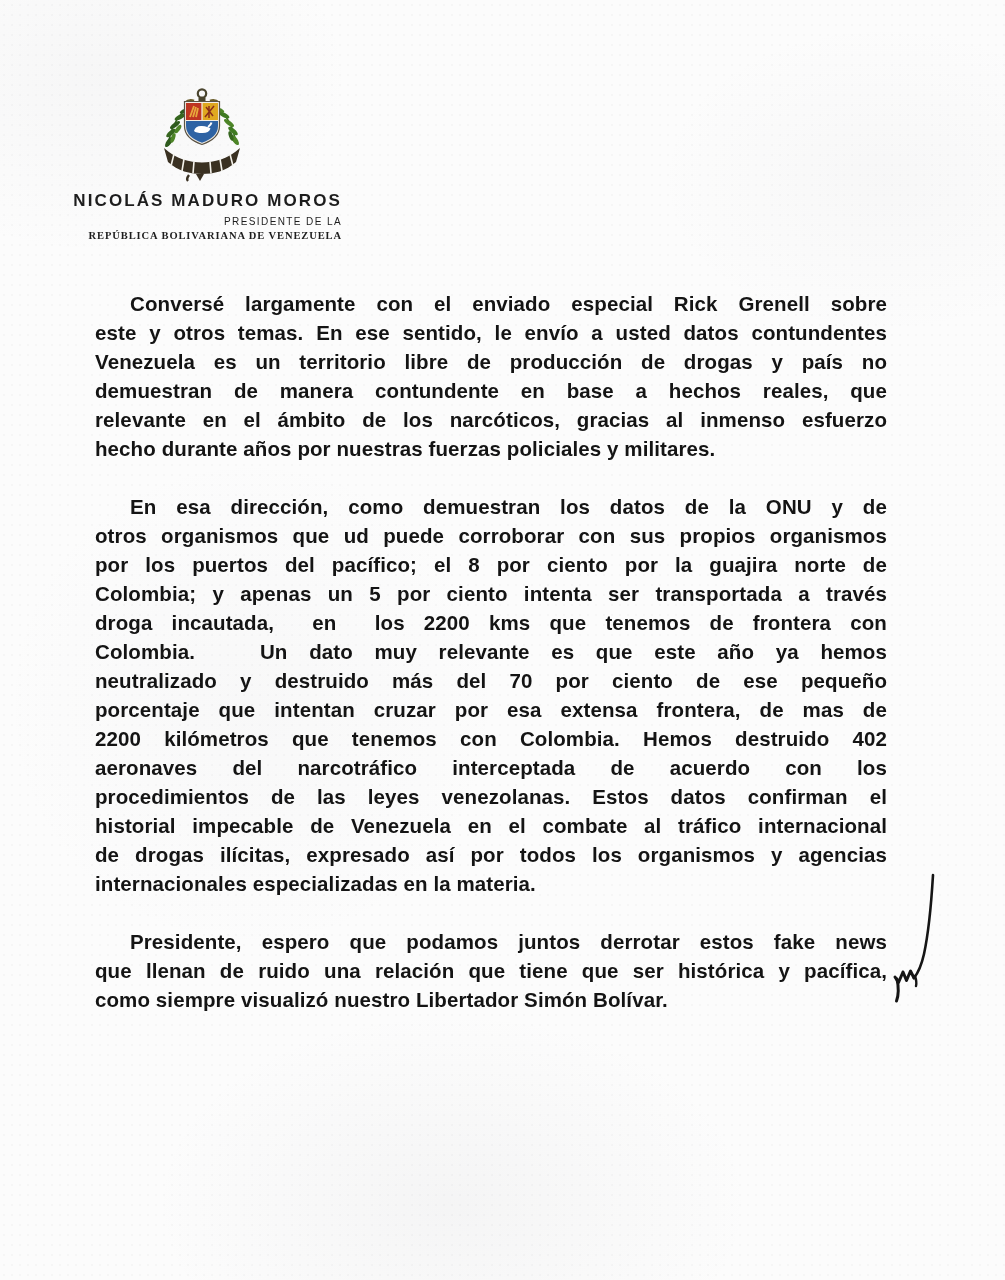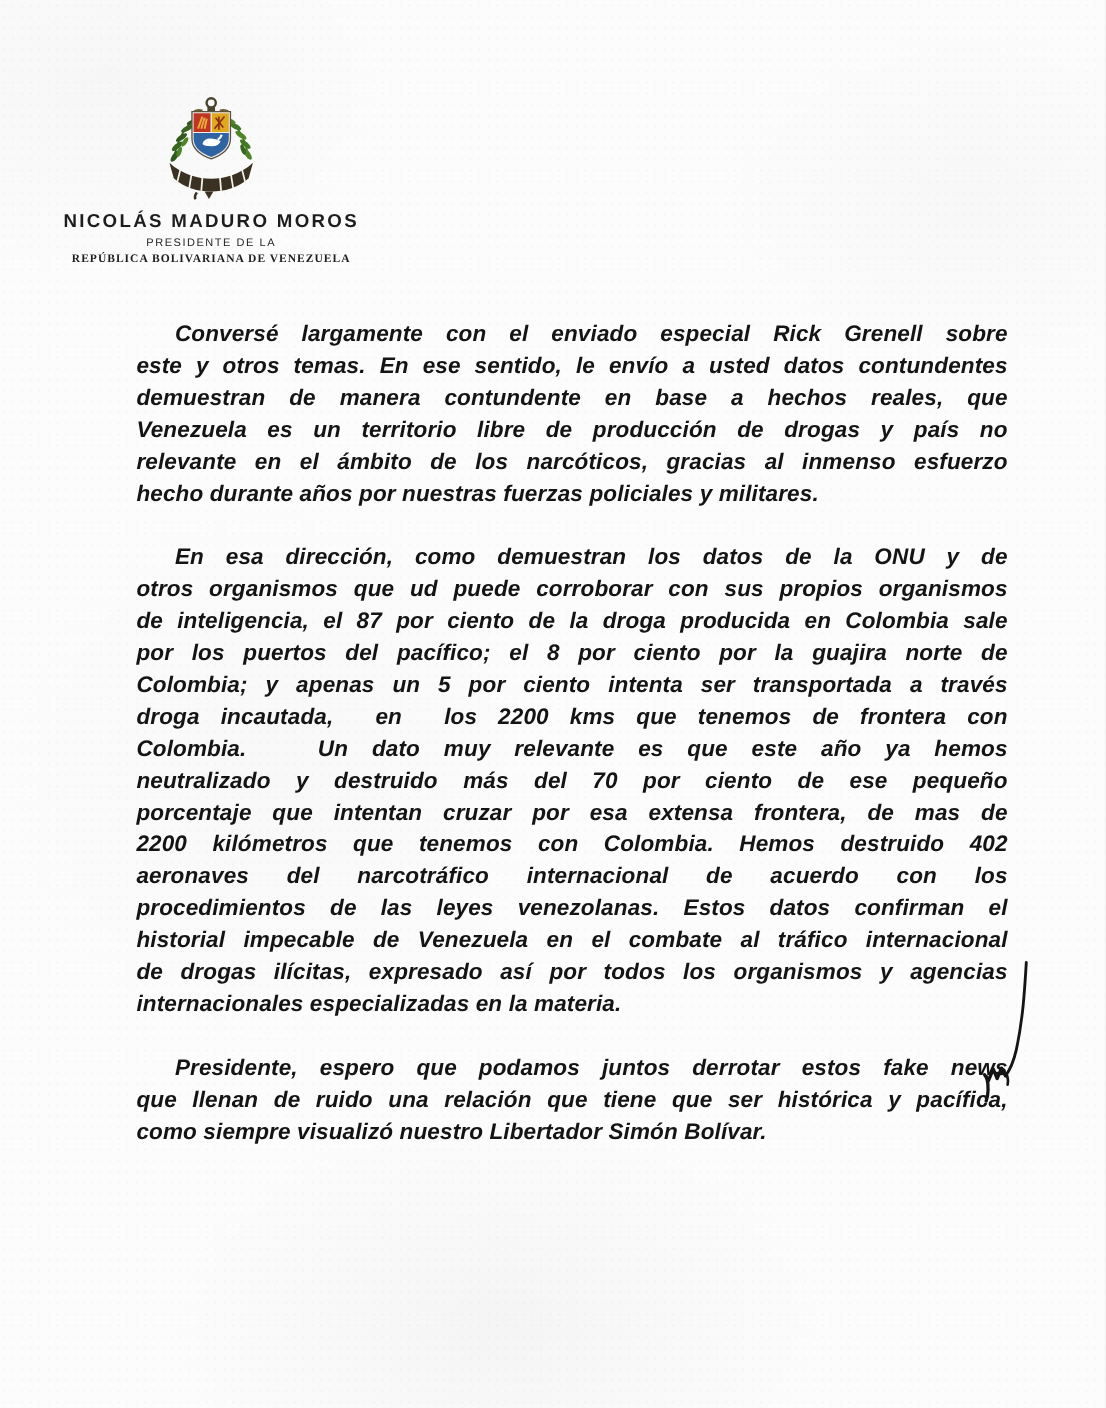--- a/index.html
+++ b/index.html
@@ -20,31 +20,31 @@
   .page::after {
     content:"";
     position:absolute; inset:0;
     background-image: radial-gradient(rgba(40,40,50,0.08) 0.8px, transparent 1.1px);
     background-size: 8px 10px;
     opacity:.35;
     pointer-events:none;
   }
 
   .letterhead {
-    position:absolute; left:52px; top:86px; width:280px;
-    text-align:center; color:#1d1d1d;
+    position:absolute; left:62px; top:86px; width:280px;
+    text-align:right; color:#1d1d1d;
   }
   .emblem { display:block; margin:0 auto 9px auto; }
   .lh-name  { font-size:17px; font-weight:bold; letter-spacing:2.1px; white-space:nowrap; }
   .lh-t1    { font-size:10px;  font-weight:normal; letter-spacing:1.4px; margin-top:5px; white-space:nowrap; }
   .lh-t2    { font-size:10.5px; font-weight:bold; letter-spacing:0.9px; margin-top:3px; white-space:nowrap;font-family:Liberation Serif, serif; }
 
   .body-text {
-    position:absolute; left:124px; top:289px; width:792px;
-    font-style:italic; font-weight:600;
+    position:absolute; left:95px; top:289px; width:792px;
+    font-weight:600;
     font-size:20.5px; line-height:29px;
     color:#141414;
     letter-spacing:0.1px;
   }
   .para { margin:0 0 29px 0; }
   .ln { text-align:justify; text-align-last:justify; }
   .ln.first { text-indent:35px; }
   .ln.last { text-align-last:left; }
 
   .margin-mark { position:absolute; left:884px; top:862px; }
@@ -105,37 +105,36 @@
     </svg>
     <div class="lh-name">NICOLÁS MADURO MOROS</div>
     <div class="lh-t1">PRESIDENTE DE LA</div>
     <div class="lh-t2">REPÚBLICA BOLIVARIANA DE VENEZUELA</div>
   </div>
 
   <div class="body-text">
       <div class="para">
         <div class="ln first">Conversé largamente con el enviado especial Rick Grenell sobre</div>
         <div class="ln">este y otros temas. En ese sentido, le envío a usted datos contundentes</div>
+        <div class="ln">Venezuela es un territorio libre de producción de drogas y país no</div>
         <div class="ln">demuestran de manera contundente en base a hechos reales, que</div>
-        <div class="ln">Venezuela es un territorio libre de producción de drogas y país no</div>
         <div class="ln">relevante en el ámbito de los narcóticos, gracias al inmenso esfuerzo</div>
         <div class="ln last">hecho durante años por nuestras fuerzas policiales y militares.</div>
       </div>
       <div class="para">
         <div class="ln first">En esa dirección, como demuestran los datos de la ONU y de</div>
         <div class="ln">otros organismos que ud puede corroborar con sus propios organismos</div>
-        <div class="ln">de inteligencia, el 87 por ciento de la droga producida en Colombia sale</div>
         <div class="ln">por los puertos del pacífico; el 8 por ciento por la guajira norte de</div>
         <div class="ln">Colombia; y apenas un 5 por ciento intenta ser transportada a través</div>
         <div class="ln">droga incautada,&nbsp; en &nbsp;los 2200 kms que tenemos de frontera con</div>
         <div class="ln">Colombia. &nbsp;&nbsp;Un dato muy relevante es que este año ya hemos</div>
         <div class="ln">neutralizado y destruido más del 70 por ciento de ese pequeño</div>
         <div class="ln">porcentaje que intentan cruzar por esa extensa frontera, de mas de</div>
         <div class="ln">2200 kilómetros que tenemos con Colombia. Hemos destruido 402</div>
-        <div class="ln">aeronaves del narcotráfico internacional de acuerdo con los</div>
+        <div class="ln">aeronaves del narcotráfico interceptada de acuerdo con los</div>
         <div class="ln">procedimientos de las leyes venezolanas. Estos datos confirman el</div>
         <div class="ln">historial impecable de Venezuela en el combate al tráfico internacional</div>
         <div class="ln">de drogas ilícitas, expresado así por todos los organismos y agencias</div>
         <div class="ln last">internacionales especializadas en la materia.</div>
       </div>
       <div class="para">
         <div class="ln first">Presidente, espero que podamos juntos derrotar estos fake news</div>
         <div class="ln">que llenan de ruido una relación que tiene que ser histórica y pacífica,</div>
         <div class="ln last">como siempre visualizó nuestro Libertador Simón Bolívar.</div>
       </div>

